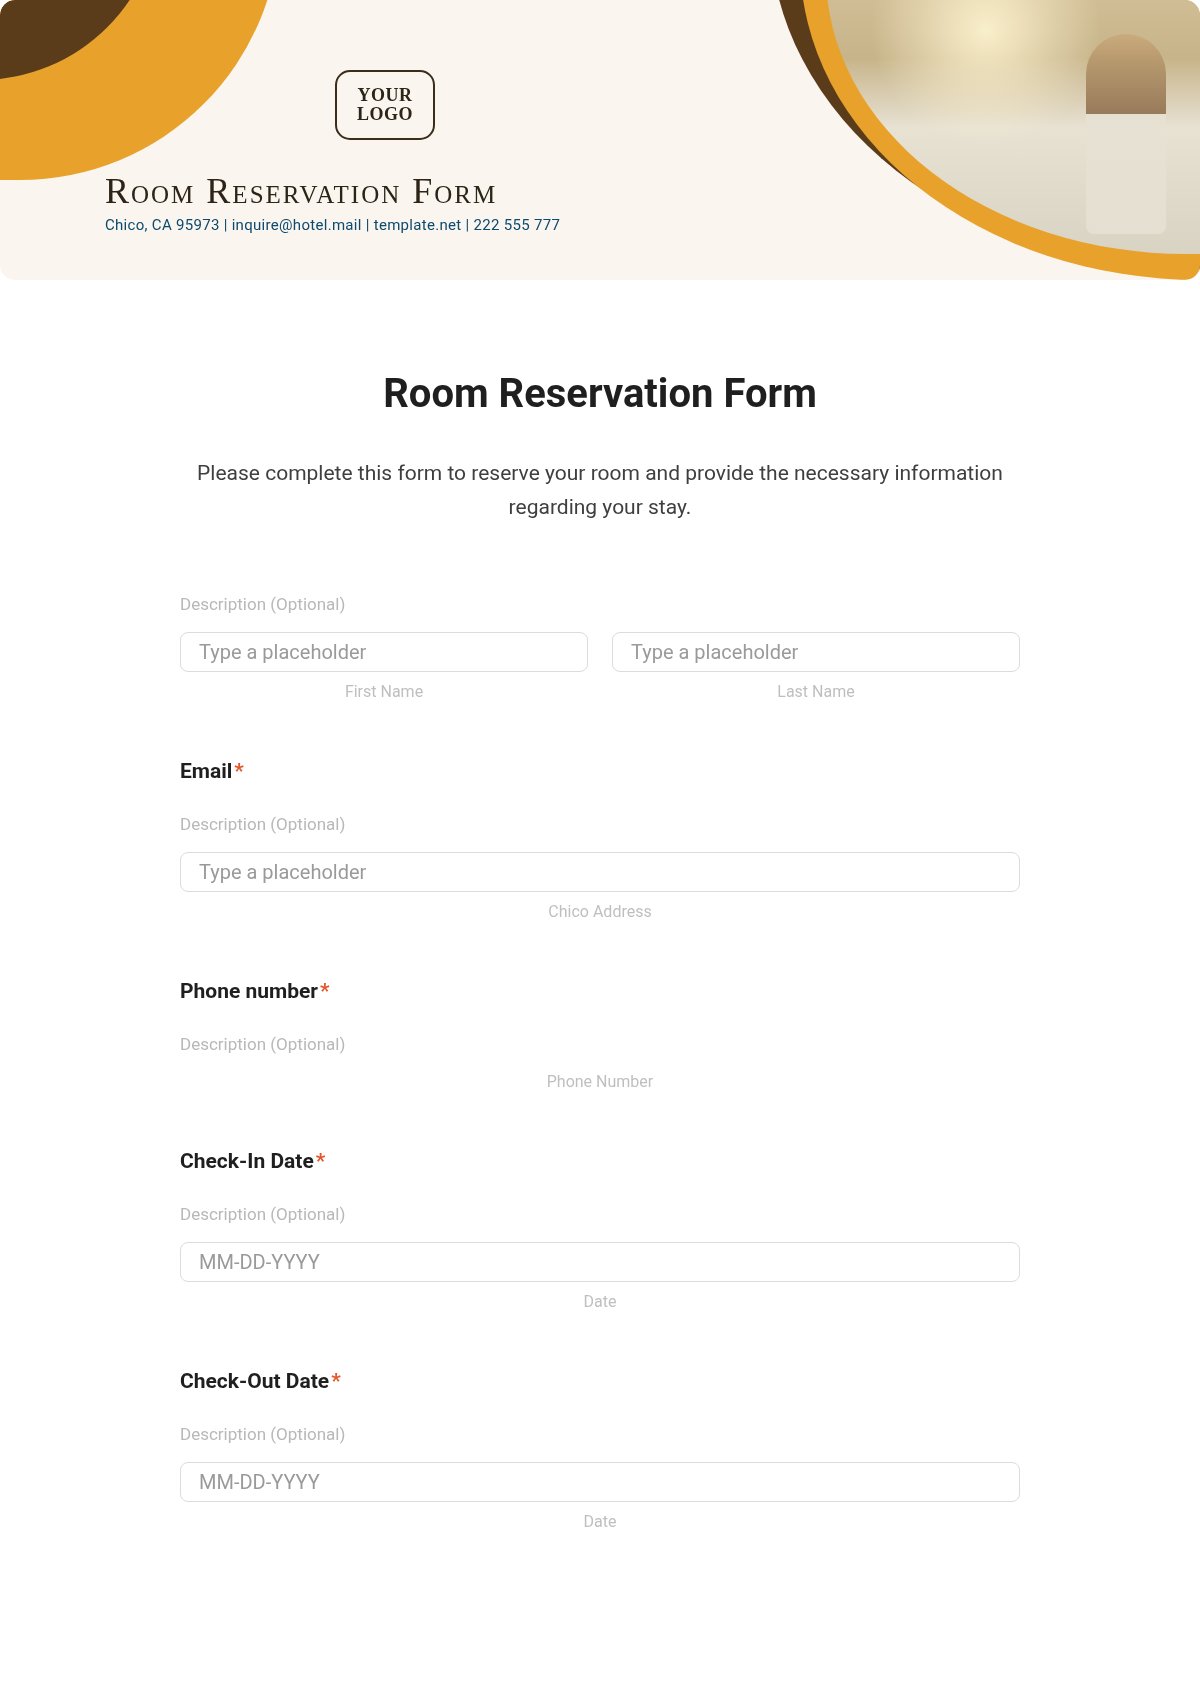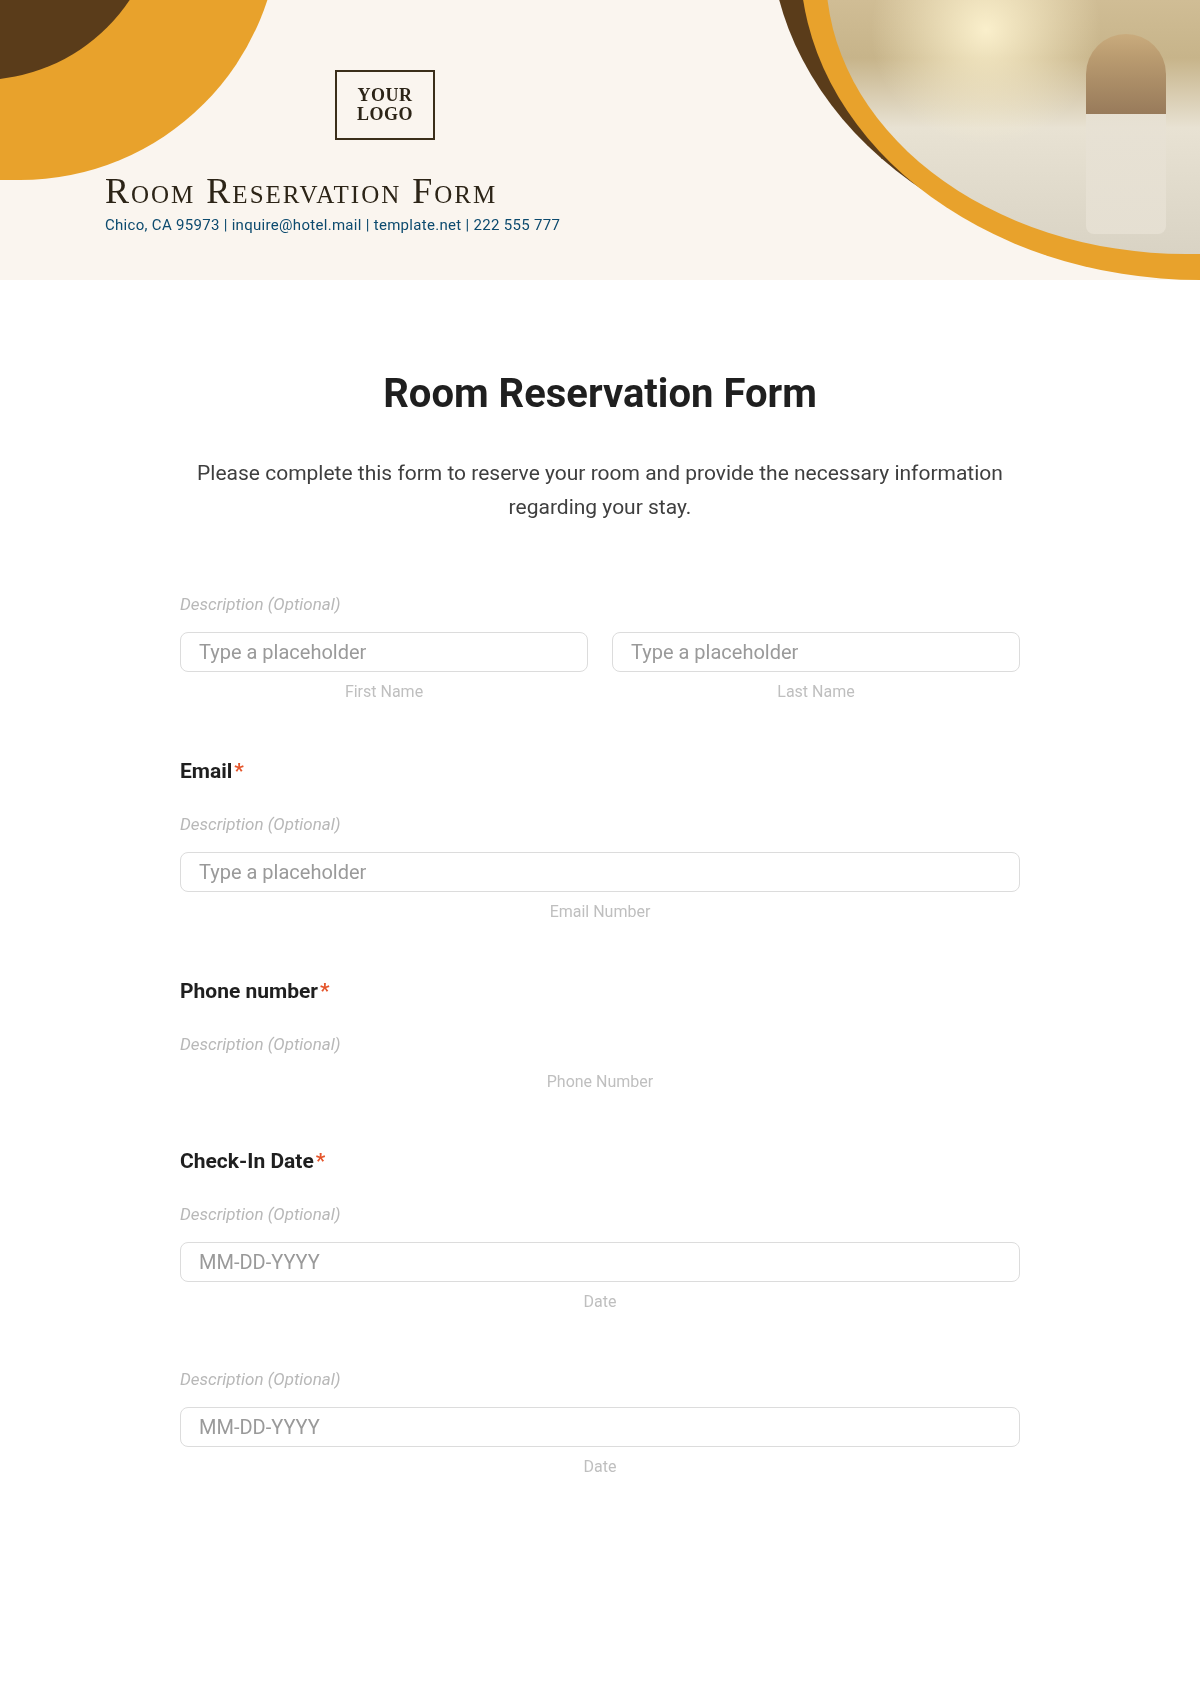--- a/index.html
+++ b/index.html
@@ -1,15 +1,15 @@
 <!DOCTYPE html>
 <html><head>
 <meta charset="utf-8">
 <style>
-  * { box-sizing: border-box; margin: 0; padding: 0; }
+  * { box-sizing: border-box; margin: 0; padding: 0; border-radius: 15px; }
   body {
     font-family: -apple-system, BlinkMacSystemFont, "Segoe UI", Roboto, Arial, sans-serif;
     background: #fff;
     width: 1200px;
     color: #222;
   }
   .banner {
     position: relative;
     width: 100%;
     height: 280px;
@@ -151,21 +151,20 @@
   .field-label {
     font-size: 21px;
     font-weight: 700;
     color: #1f1f1f;
     margin-bottom: 10px;
   }
   .req { color: #e5552b; font-weight: 700; margin-left: 2px; }
   .field-desc {
     font-size: 17px;
     color: #b8b8b8;
-    font-style: italic;
     margin-bottom: 18px;
     margin-top: 31px;
   }
   .row {
     display: flex;
     gap: 24px;
   }
   .col { flex: 1; }
   .input {
     width: 100%;
@@ -222,38 +221,41 @@
       </div>
     </div>
   </div>
 
   <div class="field">
     <div class="field-label">
       <span>Email</span><span class="req">*</span>
     </div>
     <div class="field-desc">Description (Optional)</div>
     <input class="input" placeholder="Type a placeholder" style="">
-    <div class="sublabel">Email Number</div>
+    <div class="sublabel">Chico Address</div>
   </div>
 
   <div class="field">
     <div class="field-label">
       <span>Phone number</span><span class="req">*</span>
     </div>
     <div class="field-desc">Description (Optional)</div>
     <div class="sublabel">Phone Number</div>
   </div>
 
   <div class="field">
     <div class="field-label">
       <span>Check-In Date</span><span class="req">*</span>
     </div>
     <div class="field-desc">Description (Optional)</div>
     <input class="input" placeholder="MM-DD-YYYY" style="">
     <div class="sublabel">Date</div>
   </div>
 
   <div class="field" style="margin-bottom:20px;">
+    <div class="field-label">
+      <span>Check-Out Date</span><span class="req">*</span>
+    </div>
     <div class="field-desc">Description (Optional)</div>
     <input class="input" placeholder="MM-DD-YYYY" style="">
     <div class="sublabel">Date</div>
   </div>
 </div>
 
 </body></html>

